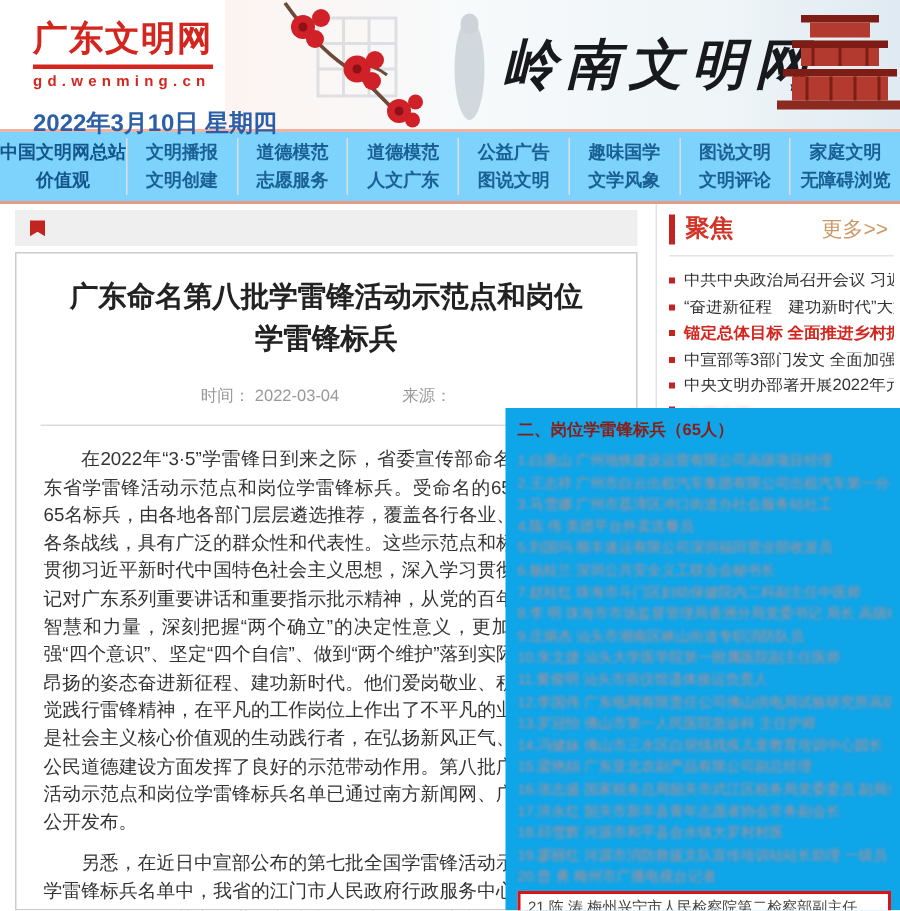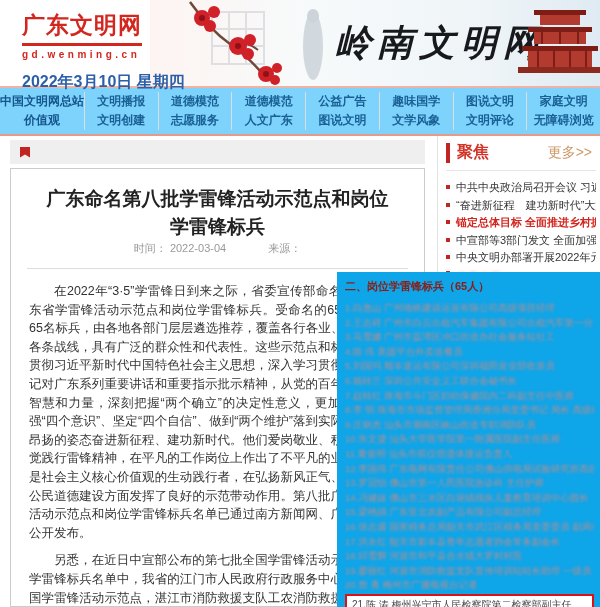--- a/index.html
+++ b/index.html
@@ -31,21 +31,21 @@
   .breadcrumb { position:absolute; left:10px; top:4px; width:415px; height:24px;
     background:#efefef; display:flex; align-items:center; padding-left:10px; }
   .bc-icon { width:10px; height:11px; background:#c2251f; margin-right:8px;
     clip-path:polygon(0 0,100% 0,100% 100%,50% 72%,0 100%); }
   .bc-text { font-size:11px; color:#555; }
 
   .main-box { position:absolute; left:10px; top:32px; width:415px; height:439px;
     background:#fff; border:1px solid #ccc; }
   .art-title { margin:16px 28px 0; text-align:center; font-size:19px; font-weight:bold;
     color:#222; line-height:1.45; }
-  .art-meta { margin-top:1px; text-align:center; font-size:11px; color:#999;
+  .art-meta { margin-top:16px; text-align:center; font-size:11px; color:#999;
     display:flex; justify-content:center; gap:42px; }
   .art-hr { margin:12px 16px 0; border-top:1px solid #ddd; height:0; }
   .art-body { padding:4px 18px 0; }
   .art-body p { text-indent:2em; font-size:12.5px; color:#333; line-height:18.6px;
     text-align:justify; margin-top:9px; }
 
   
   .sidebar { position:absolute; left:437px; top:0; width:163px; height:471px;
     border-left:1px solid #e3e3e3; padding:6px 4px 0 8px; }
   .focus-head { display:flex; align-items:center; border-bottom:1px solid #e5e5e5; padding-bottom:7px; }

